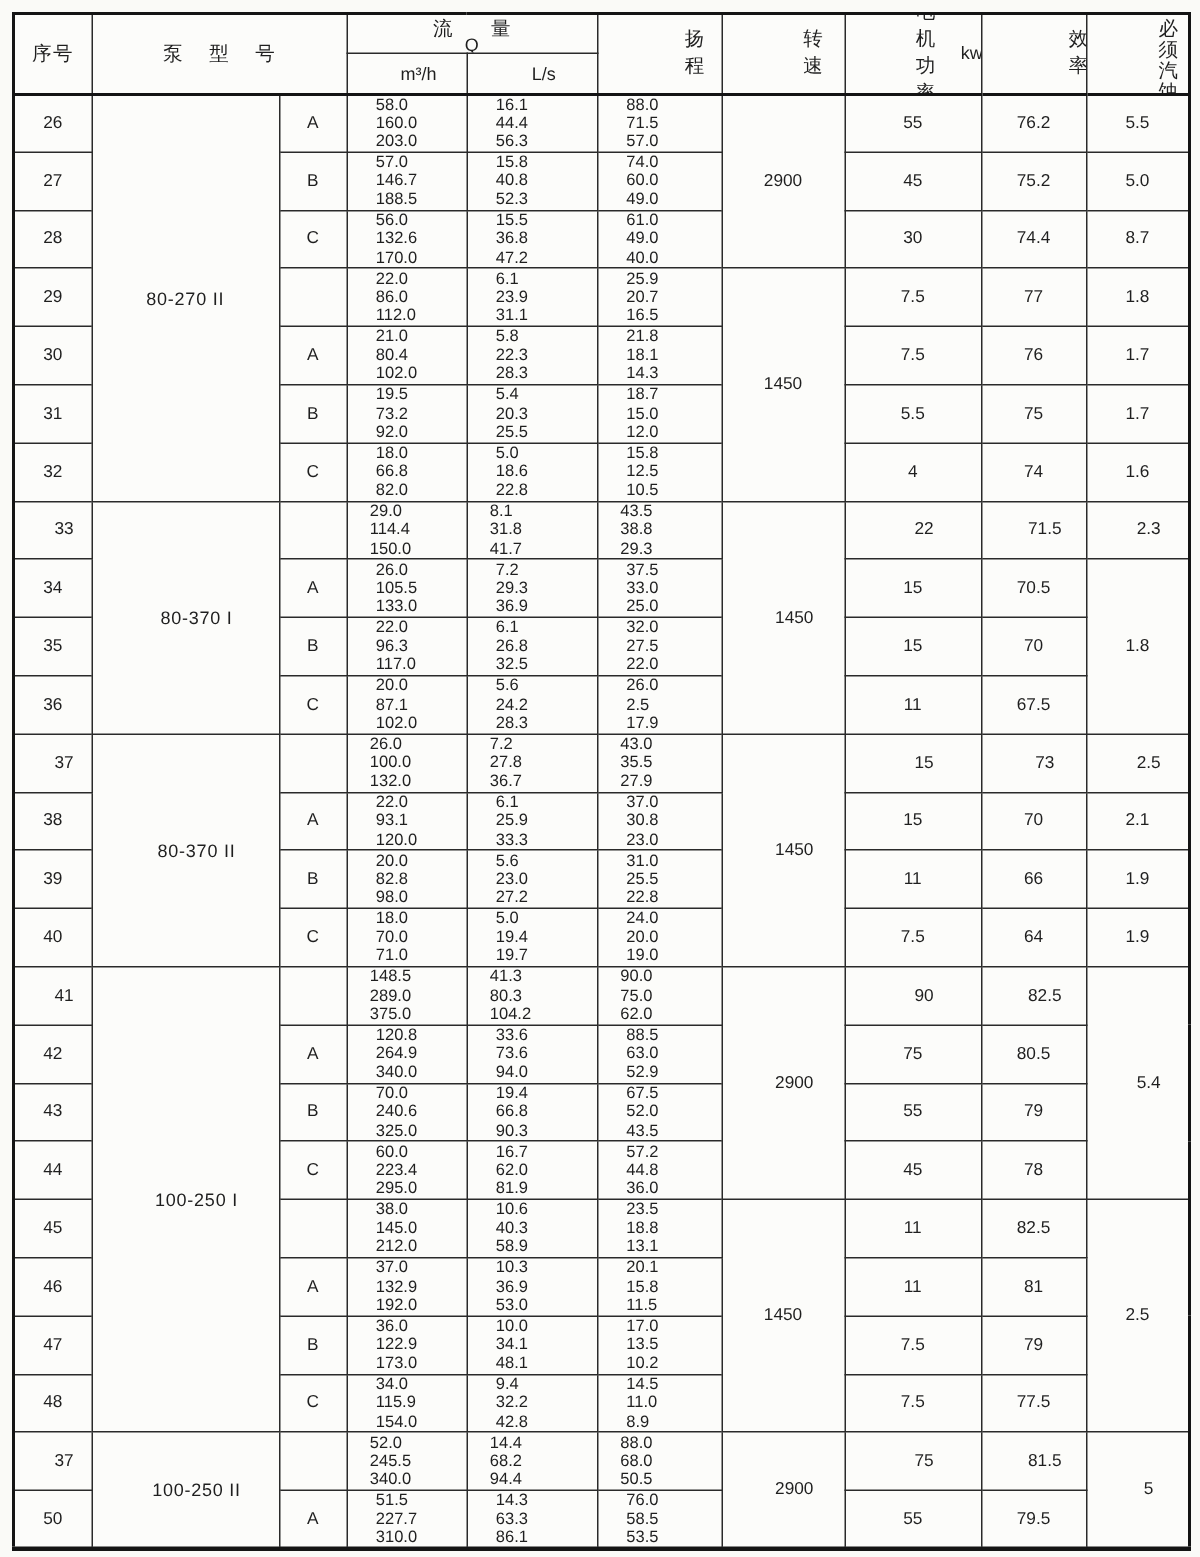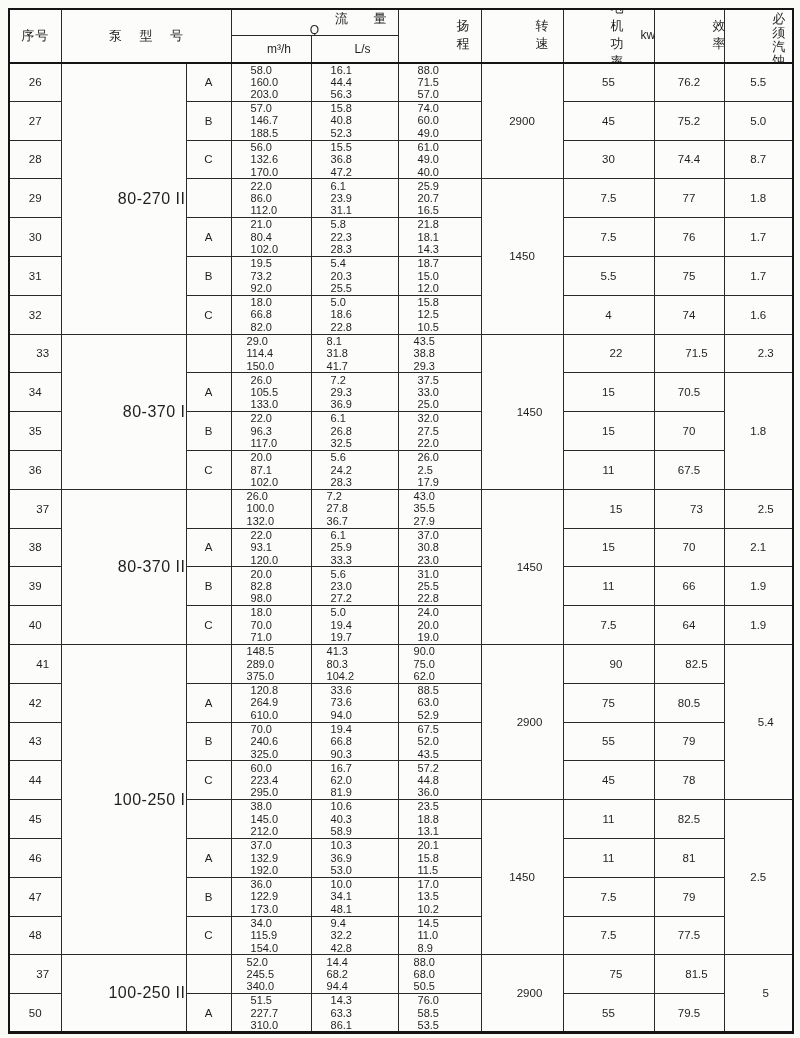--- a/index.html
+++ b/index.html
@@ -30,26 +30,26 @@
   thead th{font-size:13px;vertical-align:middle;}
   tr.h2 th{border-bottom:2px solid #141414;}
   th.sp{border-bottom:2px solid #141414;}
   .zh{letter-spacing:1px;}
   .sp6{letter-spacing:7px;padding-left:7px;}
   .sp8{letter-spacing:11px;padding-left:11px;}
   .un{font-size:12px;letter-spacing:0;padding-left:16px;}
   .stk{display:flex;justify-content:space-between;align-items:center;height:44px;padding:3px 0 4px;margin-left:47px;}
   .stk3{display:flex;flex-direction:column;justify-content:space-between;align-items:center;height:46px;padding:2px 0 3px;line-height:14px;margin-left:42px;}
   .flowth{vertical-align:top;padding-top:2px;}
-  .flowth .fl1{line-height:13px;text-align:right;}
+  .flowth .fl1{line-height:13px;text-align:center;}
   .flowth .fl2{line-height:10px;text-align:center;font-size:12px;}
   tbody tr{height:38.8px;}
   tbody td{font-size:11px;vertical-align:middle;}
   td.c{text-align:center;font-size:11.5px;}
-  td.mdl{text-align:right;font-size:16px;letter-spacing:0.5px;}
+  td.mdl{text-align:center;font-size:12px;letter-spacing:0.5px;}
   td.q{
     text-align:left;padding-left:19px;
     line-height:12.4px;
     white-space:pre-line;
   }
   tr.gb td{border-top:1.5px solid #141414;padding-left:15px;}
 </style>
 </head>
 <body>
 
@@ -373,21 +373,21 @@
       <td class="c" rowspan="4">2900</td>
       <td class="c">90</td>
       <td class="c">82.5</td>
       <td class="c" rowspan="4">5.4</td>
     </tr>
     <tr>
       <td class="c">42</td>
       <td class="c">A</td>
       <td class="q">120.8
 264.9
-610.0</td>
+340.0</td>
       <td class="q">33.6
 73.6
 94.0</td>
       <td class="q">88.5
 63.0
 52.9</td>
       <td class="c">75</td>
       <td class="c">80.5</td>
     </tr>
     <tr>

